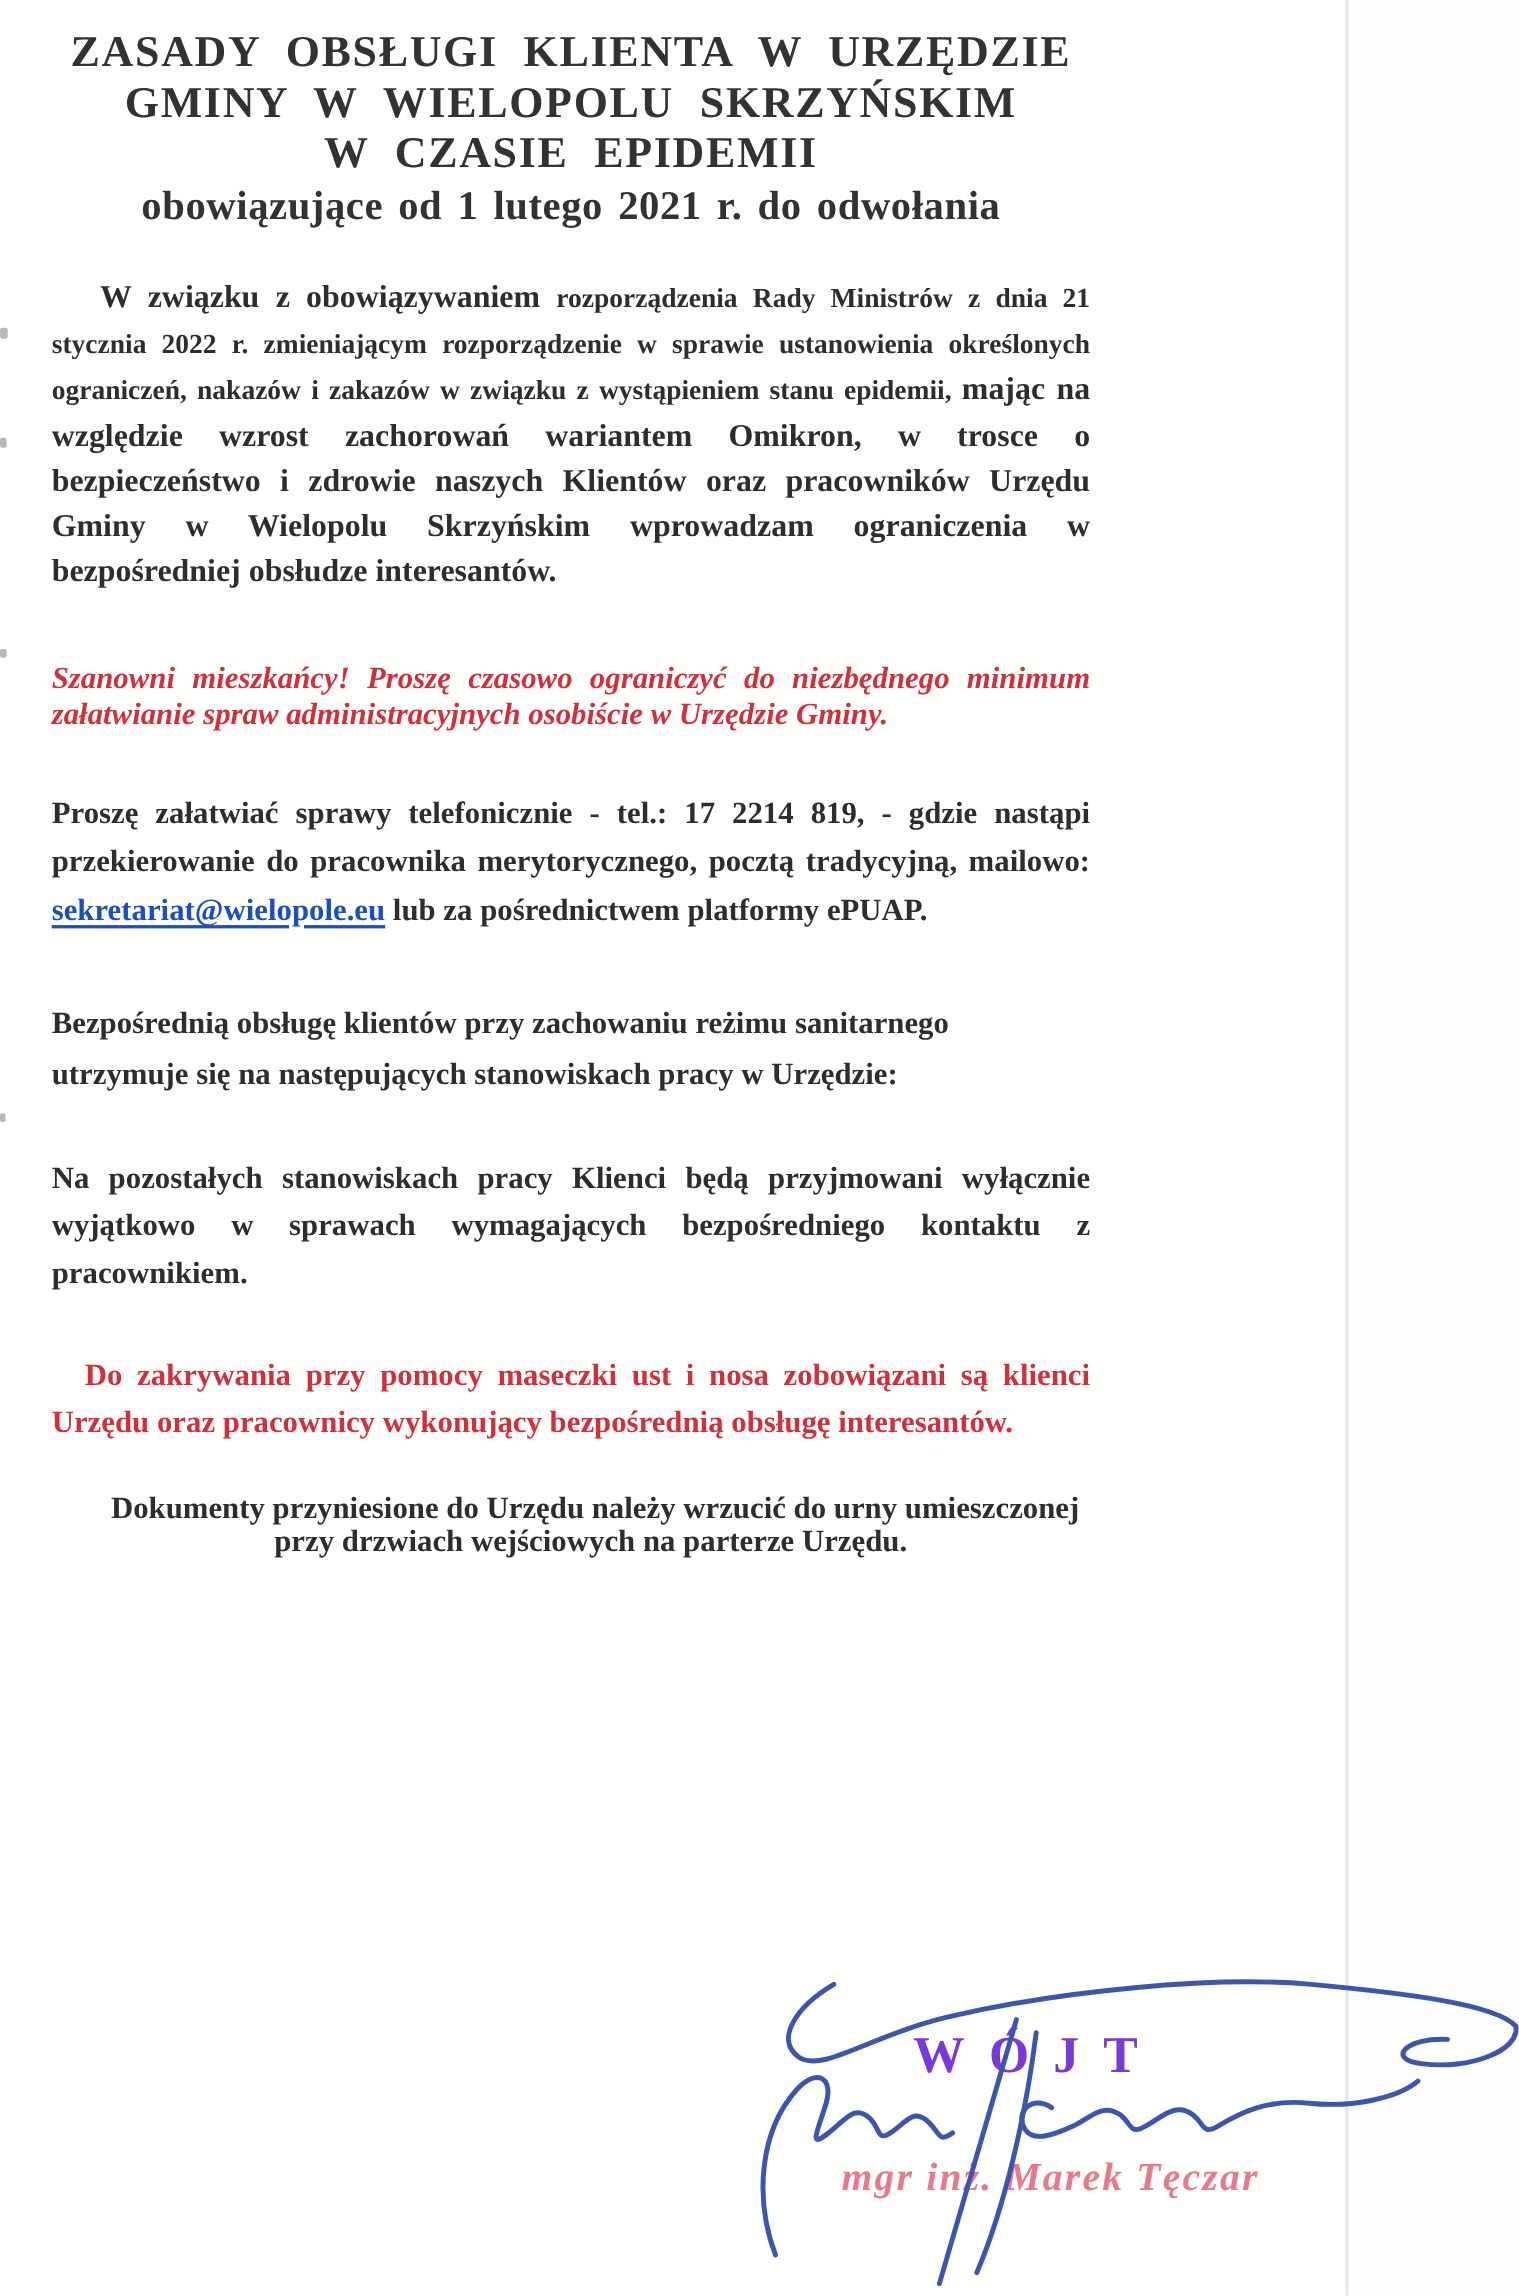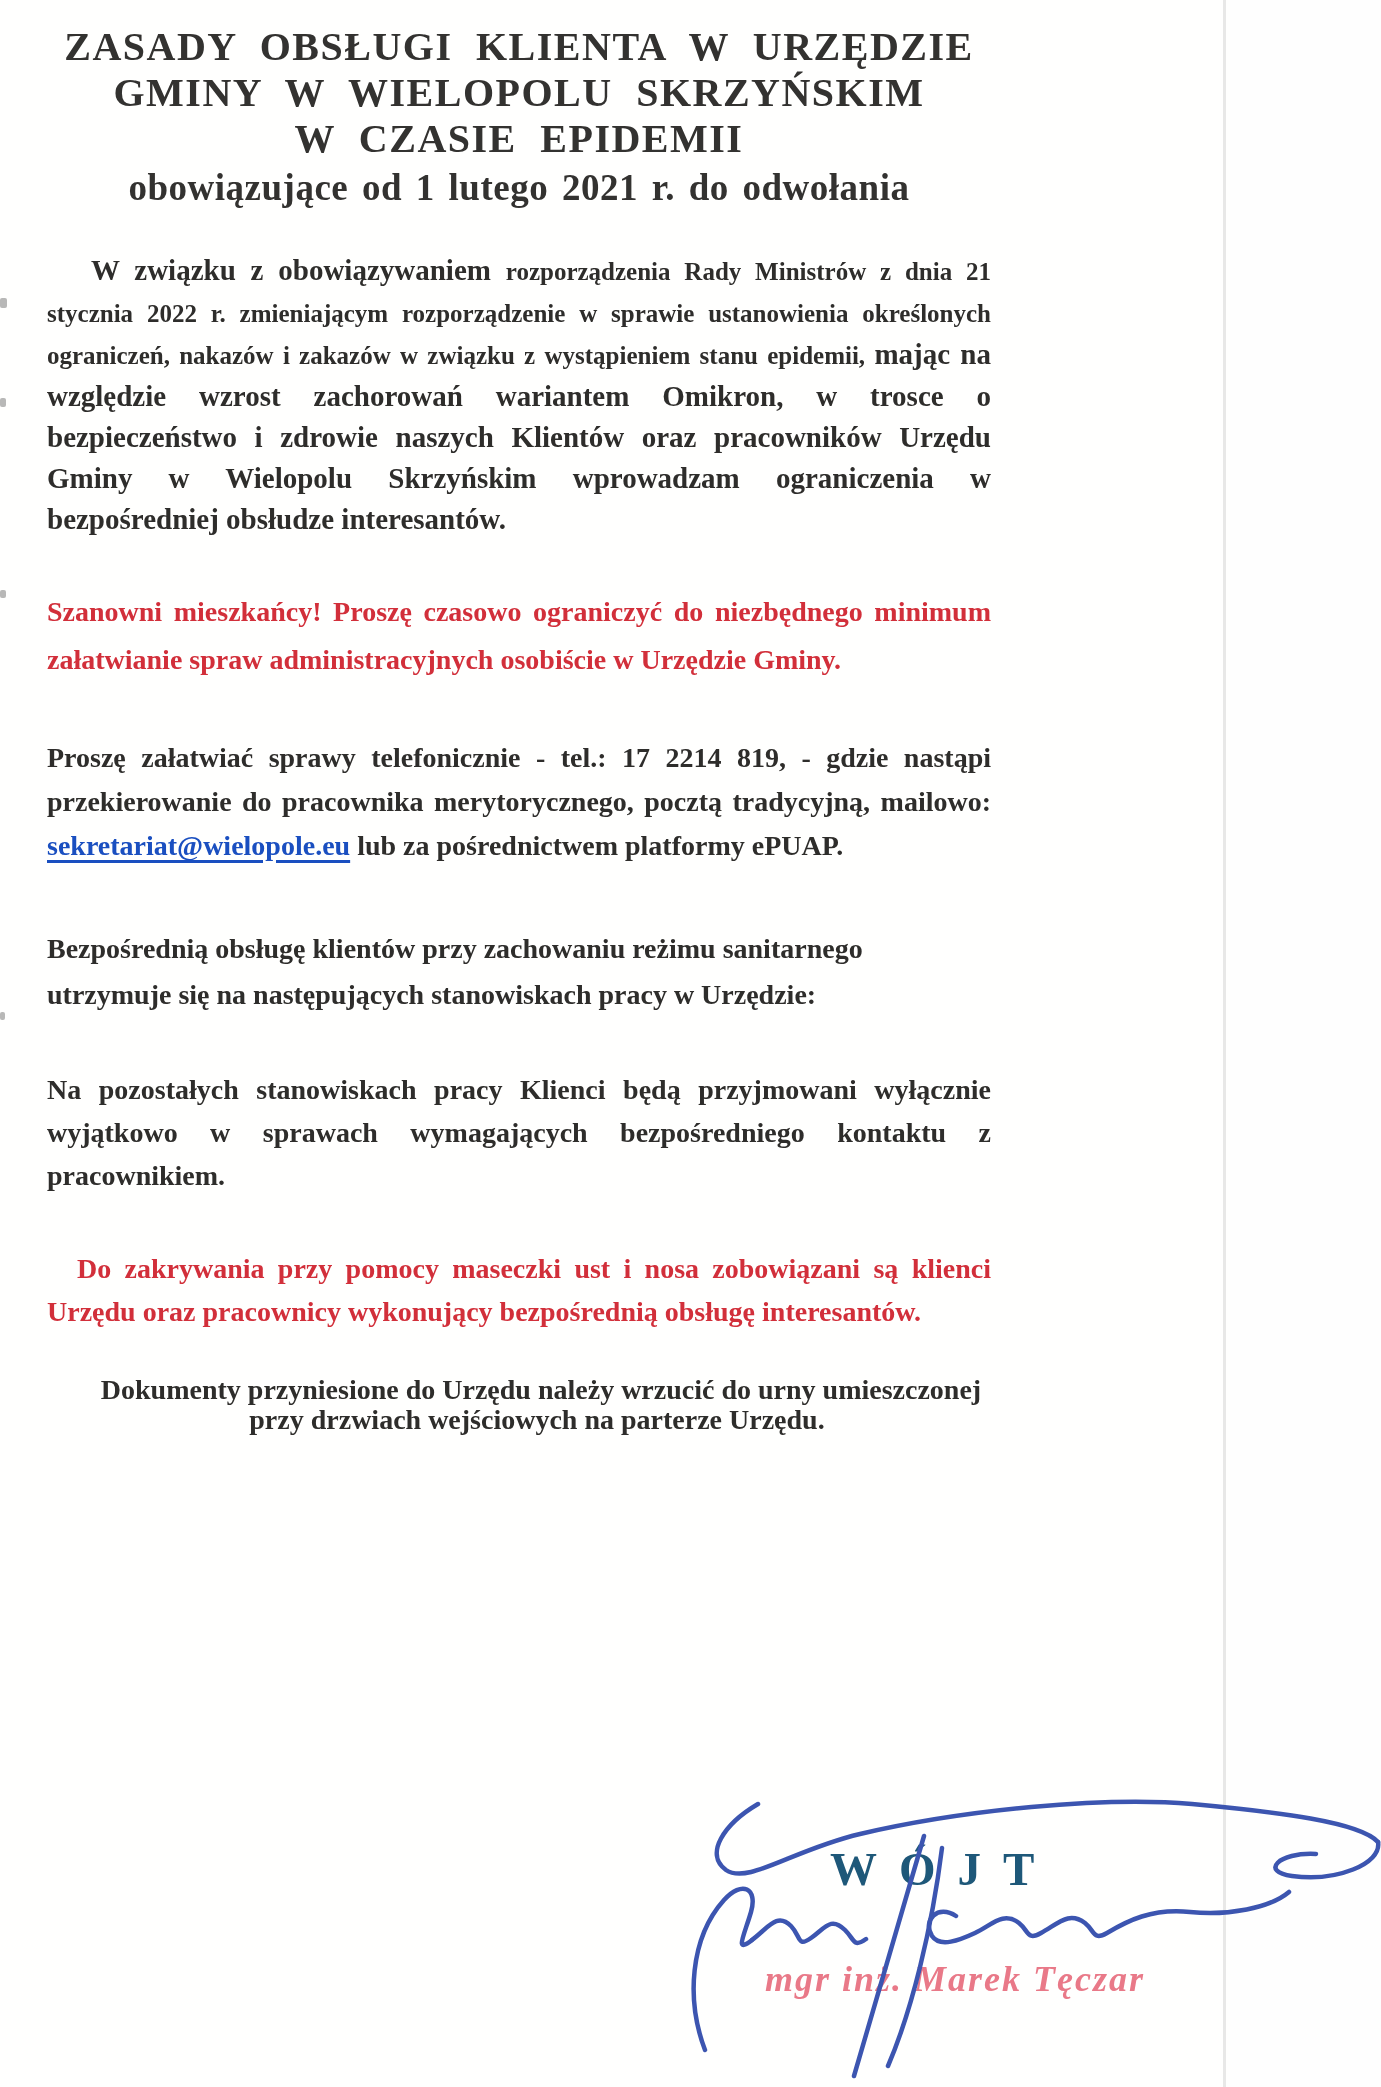--- a/index.html
+++ b/index.html
@@ -44,21 +44,21 @@
     font-size: 28px;
     line-height: 41px;
     text-align: justify;
     margin: 0;
     color: #2e2d2b;
   }
   .intro   { margin-top: 38px; text-indent: 44px; }
   .intro .lg { font-size: 29px; }
   .intro .md { font-size: 25px; }
   .red     { color: #d22f3a; }
-  .appeal  { margin-top: 48px; line-height: 48px; }
+  .appeal  { margin-top: 60px; line-height: 33px; font-style: italic; }
   .contact { margin-top: 52px; line-height: 44px; }
   .email {
     color: #1a4fc0;
     text-decoration: underline;
     text-decoration-thickness: 3px;
     text-underline-offset: 5px;
     cursor: pointer;
   }
   .svc-intro { margin-top: 58px; text-align: left; line-height: 46px; }
   .svc-list { margin-top: 4px; }
@@ -70,21 +70,21 @@
   
   .sig {
     position: absolute;
     left: 630px; top: 1788px;
     width: 751px; height: 299px;
   }
   .stamp-title {
     position: absolute; left: 200px; top: 54px;
     font-size: 47px; font-weight: bold;
     letter-spacing: 22px;
-    color: #0c4a6e;
+    color: #6d28d9;
     opacity: .92;
   }
   .stamp-name {
     position: absolute; left: 135px; top: 170px;
     font-size: 36px; font-weight: bold; font-style: italic;
     letter-spacing: 2px;
     color: #e87282;
     opacity: .95;
     white-space: nowrap;
   }

